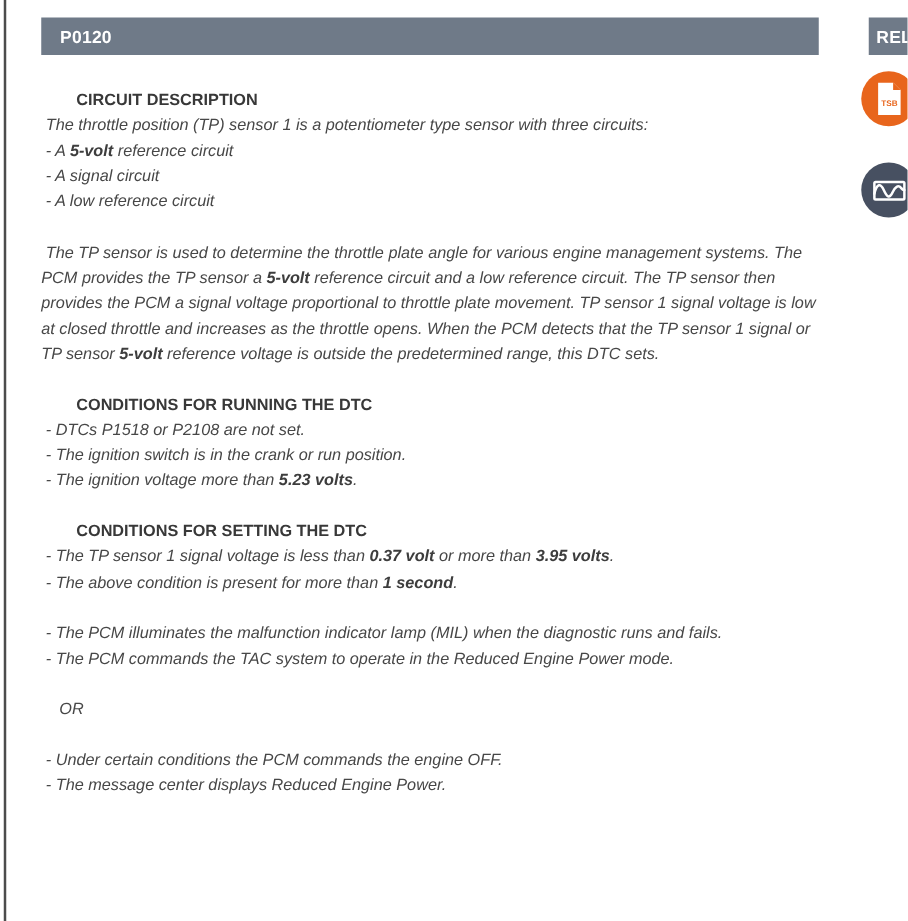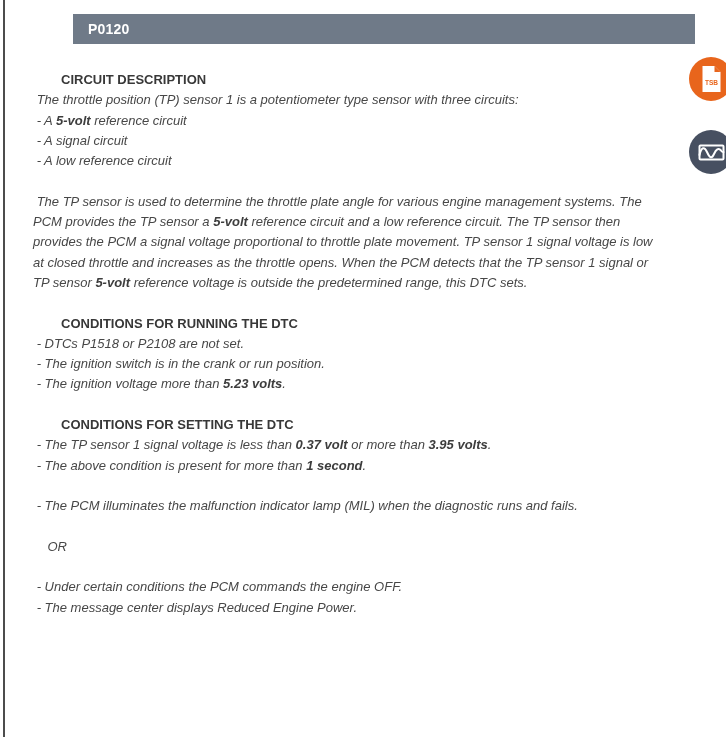--- a/index.html
+++ b/index.html
@@ -6,21 +6,20 @@
   body{
     width:726px;height:737px;overflow:hidden;background:#ffffff;
     font-family:"Liberation Sans", sans-serif;position:relative;
   }
   #app{position:absolute;inset:0;}
   .left-line{position:absolute;left:3px;top:0;width:2px;height:737px;background:#4c4c4c;}
   .bar{
     position:absolute;top:14px;height:30px;background:#6f7a88;color:#ffffff;
     font-weight:700;font-size:14px;line-height:30px;box-sizing:border-box;
     letter-spacing:0.2px;
-    margin-left:40px;
   }
   .dtc-bar{left:33px;width:622px;padding-left:15px;}
   .related-bar{left:695px;width:70px;padding-left:6px;}
   .circle{
     position:absolute;left:689px;width:44px;height:44px;border-radius:50%;
     display:flex;align-items:center;justify-content:center;cursor:pointer;
   }
   .circle.tsb{top:57px;background:#e8651c;}
   .circle.wave{top:130px;background:#475061;}
   .content{
@@ -74,20 +73,21 @@
       <div class="heading">CONDITIONS FOR RUNNING THE DTC</div>
       <div class="line"><span> - </span><span>DTCs P1518 or P2108 are not set.</span></div>
       <div class="line"><span> - </span><span>The ignition switch is in the crank or run position.</span></div>
       <div class="line"><span> - </span><span>The ignition voltage more than </span><span class="b">5.23 volts</span><span>.</span></div>
       <div class="gap"></div>
       <div class="heading">CONDITIONS FOR SETTING THE DTC</div>
       <div class="line"><span> - </span><span>The TP sensor 1 signal voltage is less than </span><span class="b">0.37 volt</span><span> or more than </span><span class="b">3.95 volts</span><span>.</span></div>
       <div class="line"><span> - </span><span>The above condition is present for more than </span><span class="b">1 second</span><span>.</span></div>
       <div class="gap"></div>
       <div class="line"><span> - </span><span>The PCM illuminates the malfunction indicator lamp (MIL) when the diagnostic runs and fails.</span></div>
+      <div class="line"><span> - </span><span>The PCM commands the TAC system to operate in the Reduced Engine Power mode.</span></div>
       <div class="gap"></div>
       <div class="line"><span>    OR</span></div>
       <div class="gap"></div>
       <div class="line"><span> - </span><span>Under certain conditions the PCM commands the engine OFF.</span></div>
       <div class="line"><span> - </span><span>The message center displays Reduced Engine Power.</span></div>
     </div>
 
 </div>
 
 </body></html>

